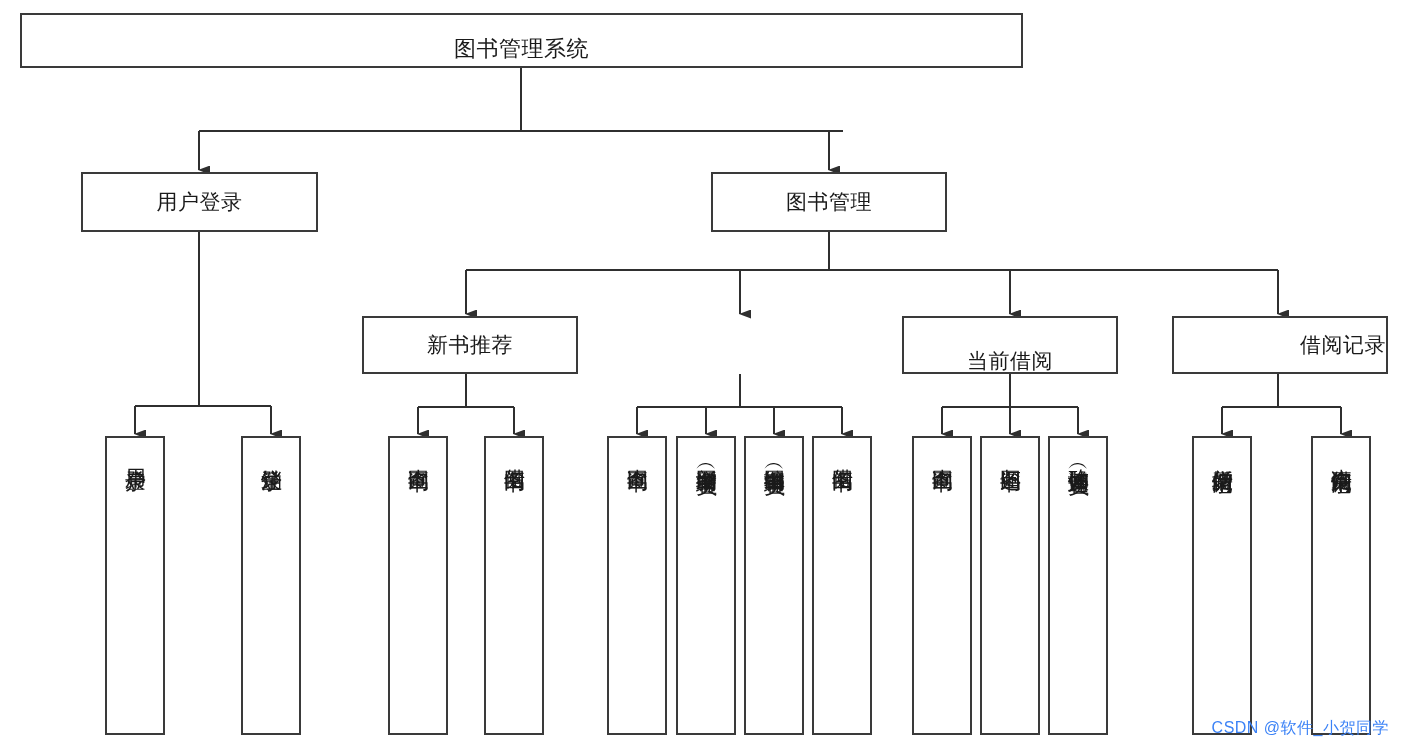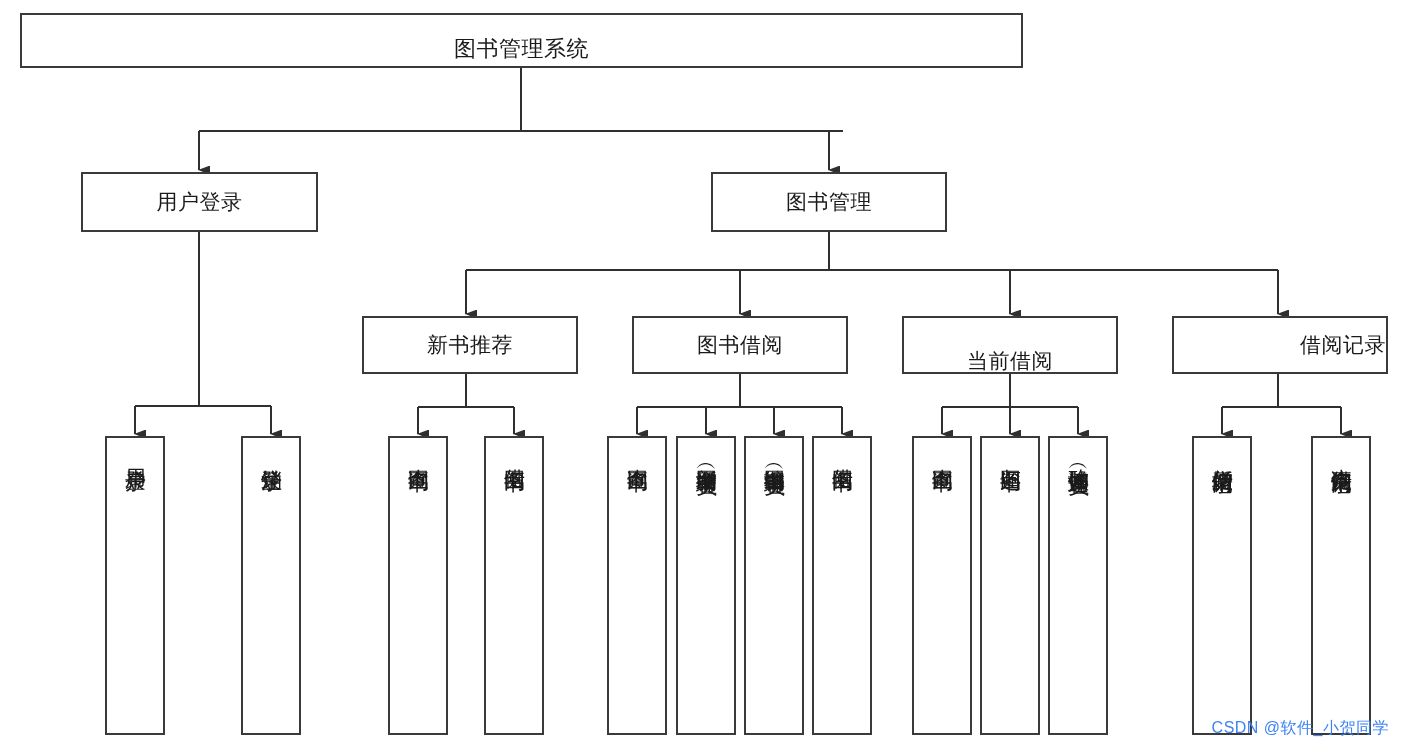--- a/index.html
+++ b/index.html
@@ -132,23 +132,20 @@
   <div class="node horizontal" style="left:81px; top:172px; width:237px; height:60px;">
     <span class="node-label">用户登录</span>
   </div>
   <div class="node horizontal" style="left:362px; top:316px; width:216px; height:58px;">
     <span class="node-label">新书推荐</span>
   </div>
 
   <div class="node horizontal" style="left:711px; top:172px; width:236px; height:60px;">
     <span class="node-label">图书管理</span>
   </div>
-  <div class="node horizontal" style="left:632px; top:316px; width:216px; height:58px;">
-    <span class="node-label">图书借阅</span>
-  </div>
   <div class="node horizontal" style="left:902px; top:316px; width:216px; height:58px;align-items:flex-end;">
     <span class="node-label">当前借阅</span>
   </div>
   <div class="node horizontal" style="left:1172px; top:316px; width:216px; height:58px;justify-content:flex-end;">
     <span class="node-label">借阅记录</span>
   </div>
 
   <div class="node vertical" style="left:105px; top:436px; width:60px; height:299px;">
     <span class="node-label">用户登录</span>
   </div>

